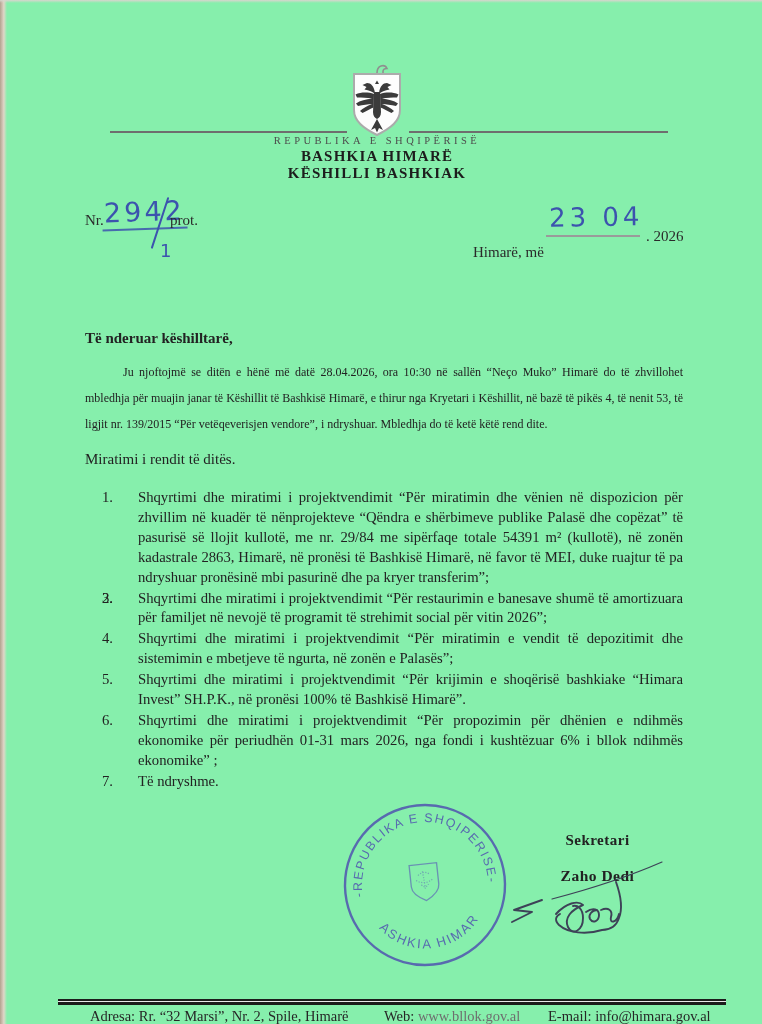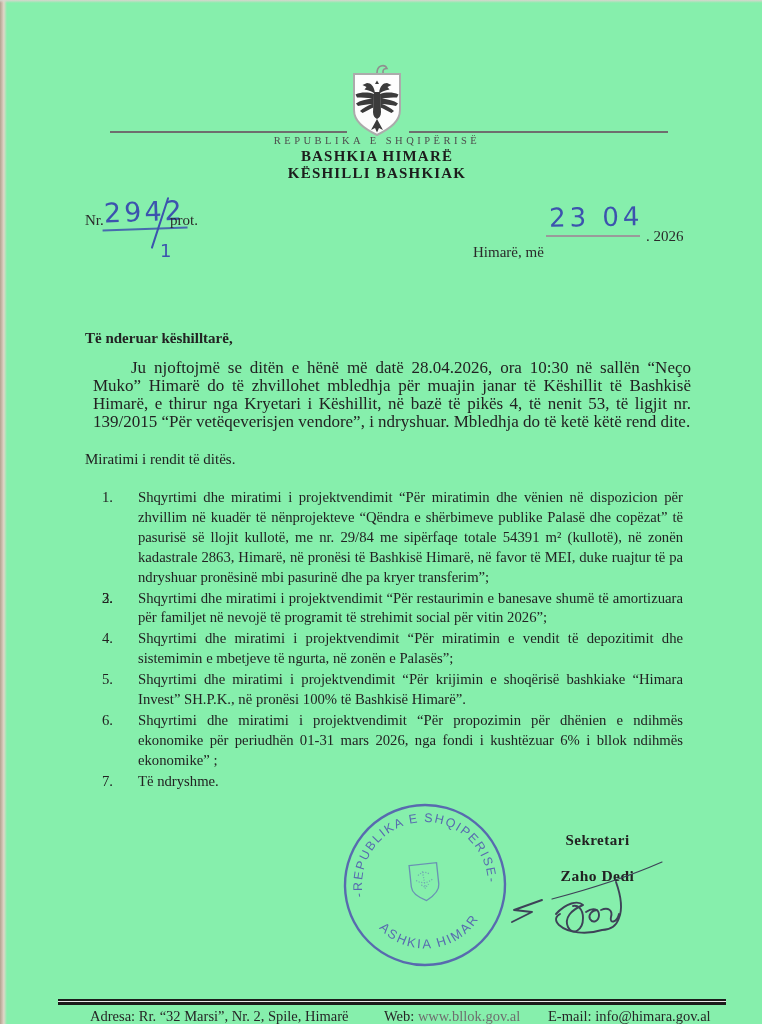--- a/index.html
+++ b/index.html
@@ -35,22 +35,22 @@
   .prot-label{left:170px;top:212px;}
   .place-date{left:473px;top:212px;margin-top:32px;}
   .date-underline{left:546px;top:235px;width:94px;height:1.5px;background:#9a9a9a;}
   .date-value{left:549px;top:202px;font-size:26px;letter-spacing:4px;transform:rotate(-1deg);}
   .year{left:646px;top:204px;margin-top:24px;}
 
   
   .subject{left:85px;top:295px;font-size:15px;width:600px;}
   .subject b{font-weight:bold;}
   .salutation{left:85px;top:330px;font-size:15px;font-weight:bold;}
-  .body-par{left:85px;top:359px;width:598px;font-size:17px;line-height:18px;
-    text-align:justify;text-indent:38px;margin-left:8px;}
+  .body-par{left:85px;top:359px;width:598px;font-size:12px;line-height:26px;
+    text-align:justify;text-indent:38px;}
   .agenda-intro{left:85px;top:451px;font-size:15px;}
   .agenda{left:85px;top:488px;width:598px;}
   .agenda ol{list-style:none;margin:0;padding:0;}
   .agenda li{position:relative;padding-left:53px;font-size:14.7px;line-height:19.9px;
     text-align:justify;margin-bottom:1px;}
   .agenda .no{position:absolute;left:17px;top:0;}
 
   
   .stamp{left:336px;top:796px;width:178px;height:178px;}
   

